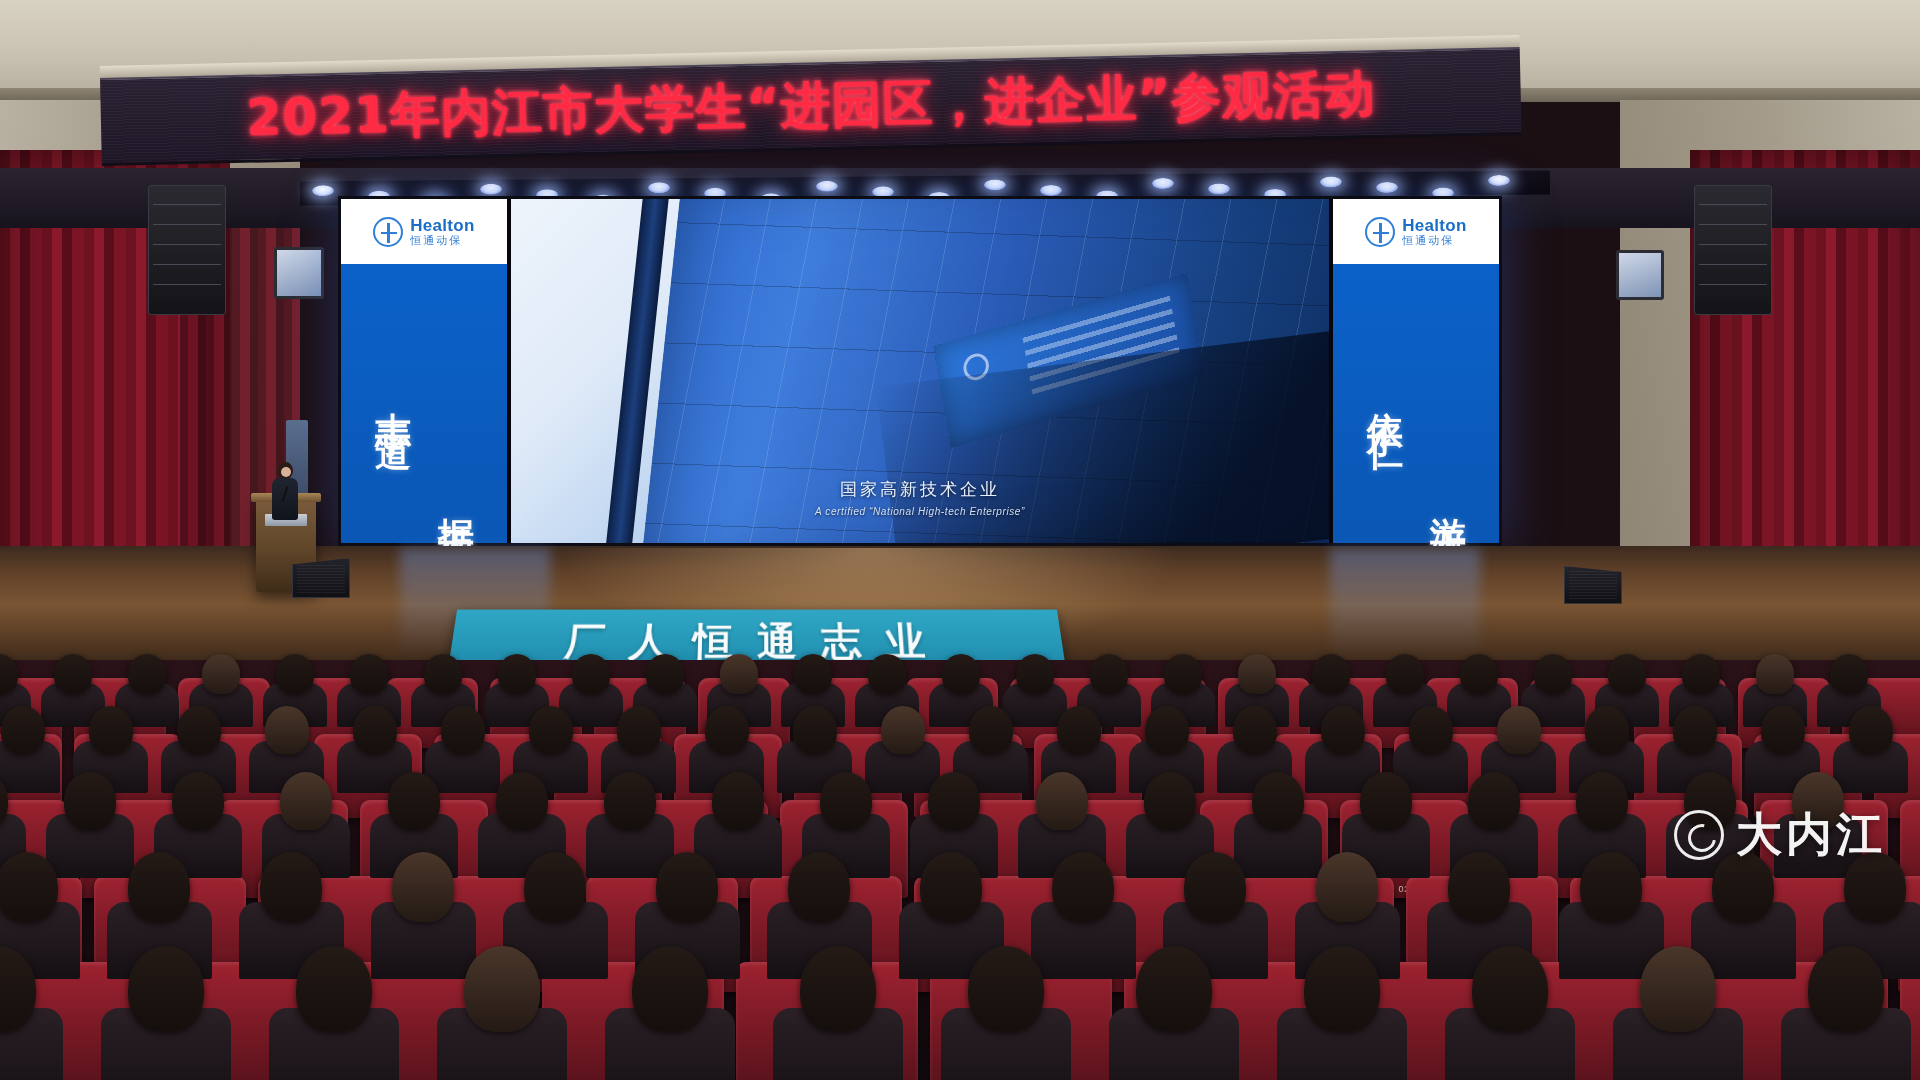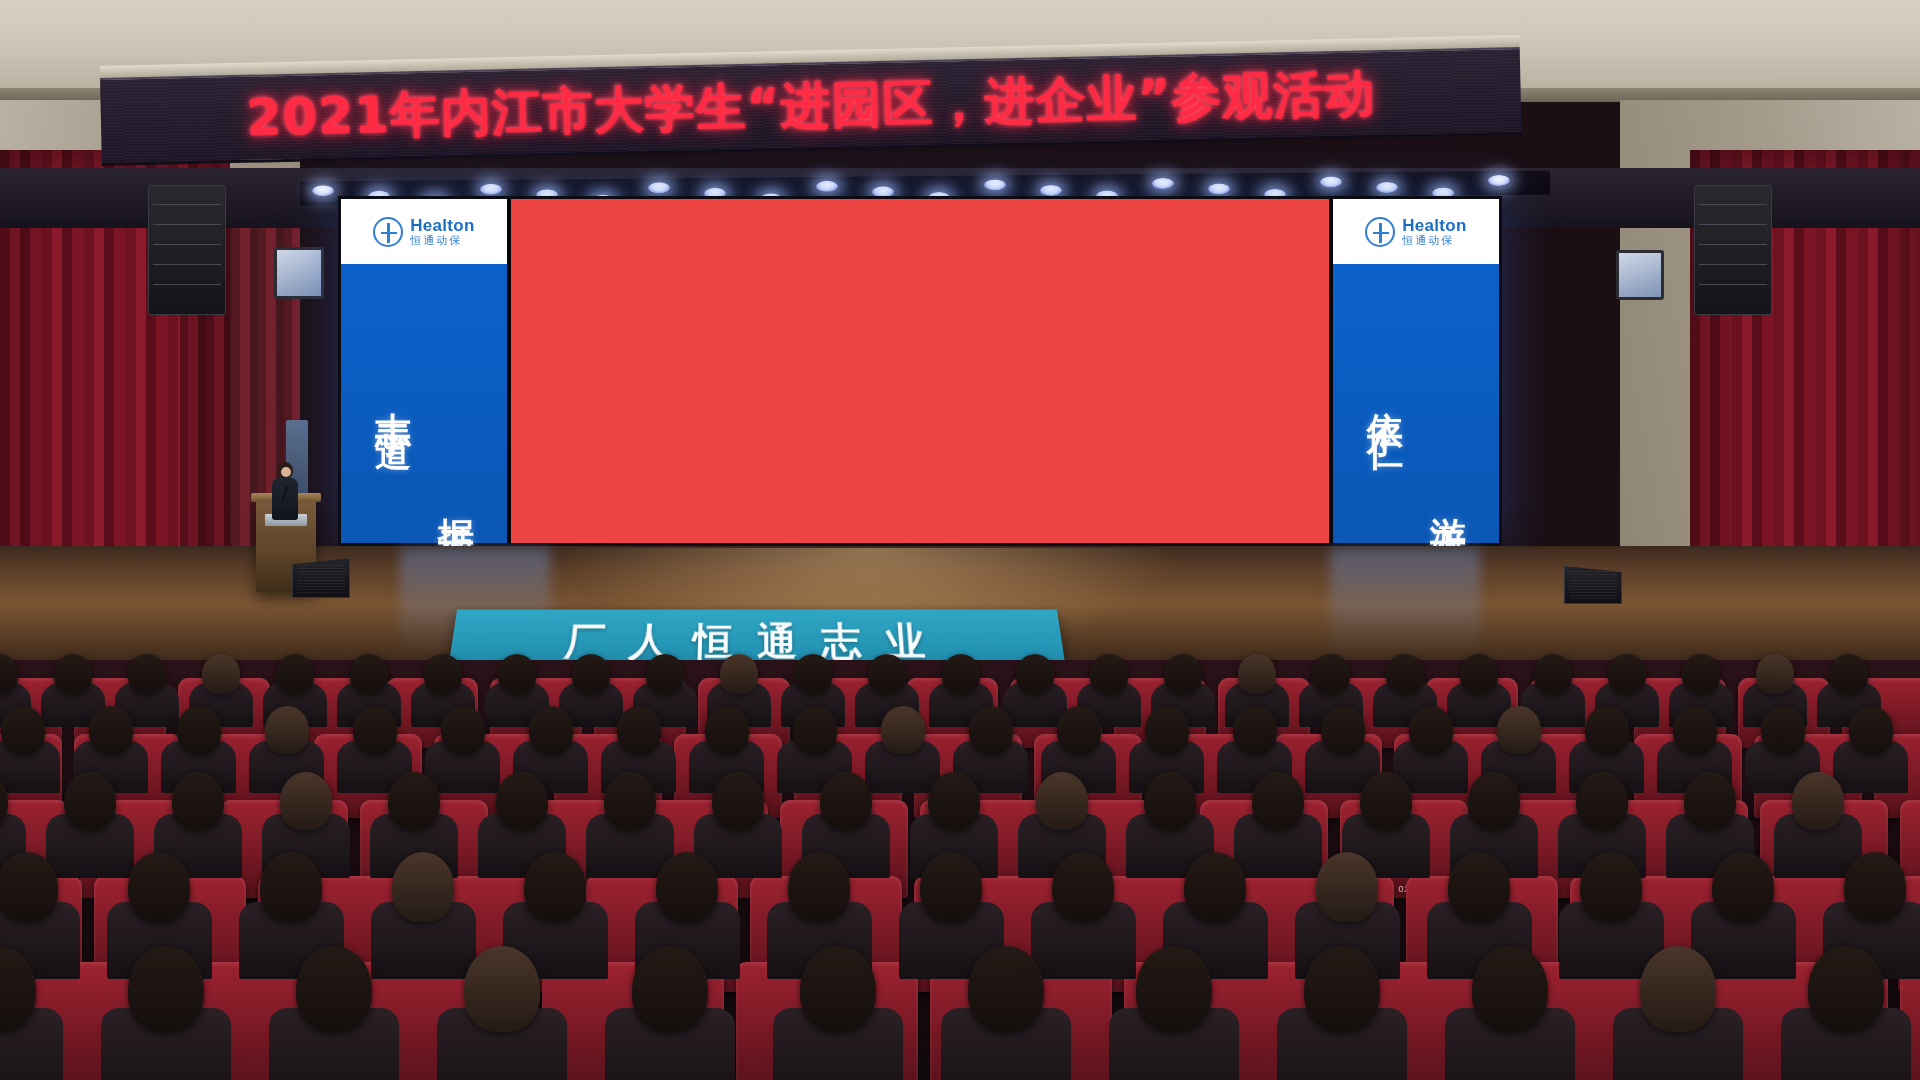--- a/index.html
+++ b/index.html
@@ -311,20 +311,34 @@
           <span class="logo-en">Healton</span>
           <span class="logo-cn">恒通动保</span>
         </div>
       </div>
       <div class="panel-slogan">
         <span class="slogan-col">志于道</span>
         <span class="slogan-col c2">据于德</span>
       </div>
     </div>
 
+    <div class="panel-center">
+      <div class="sky"></div>
+      <div class="bld"></div>
+      <div class="bld-edge"></div>
+      <div class="reflect-sign">
+        <div class="reflect-glyph"></div>
+        <div class="reflect-bars"></div>
+      </div>
+      <div class="dark-corner"></div>
+      <div class="center-caption">
+        <div class="cap-cn">国家高新技术企业</div>
+        <div class="cap-en">A certified “National High-tech Enterprise”</div>
+      </div>
+    </div>
 
     <div class="panel-side panel-right">
       <div class="logo-box">
         <div class="logo-mark"></div>
         <div class="logo-txt">
           <span class="logo-en">Healton</span>
           <span class="logo-cn">恒通动保</span>
         </div>
       </div>
       <div class="panel-slogan">
@@ -667,14 +681,18 @@
         <div class="head" style="left: 1304px; top: 286px; width: 76px; height: 86px;"></div>
         <div class="shoulder" style="left: 1445.4px; top: 347.92px; width: 129.2px; height: 94.6px;"></div>
         <div class="head" style="left: 1472px; top: 286px; width: 76px; height: 86px;"></div>
         <div class="shoulder" style="left: 1613.4px; top: 347.92px; width: 129.2px; height: 94.6px;"></div>
         <div class="head light" style="left: 1640px; top: 286px; width: 76px; height: 86px;"></div>
         <div class="shoulder" style="left: 1781.4px; top: 347.92px; width: 129.2px; height: 94.6px;"></div>
         <div class="head" style="left: 1808px; top: 286px; width: 76px; height: 86px;"></div>
       </div>
   </div>
 
+  <div class="watermark">
+    <div class="wm-mark"></div>
+    <div class="wm-text">大内江</div>
+  </div>
 
 </div>
 
 </body></html>

